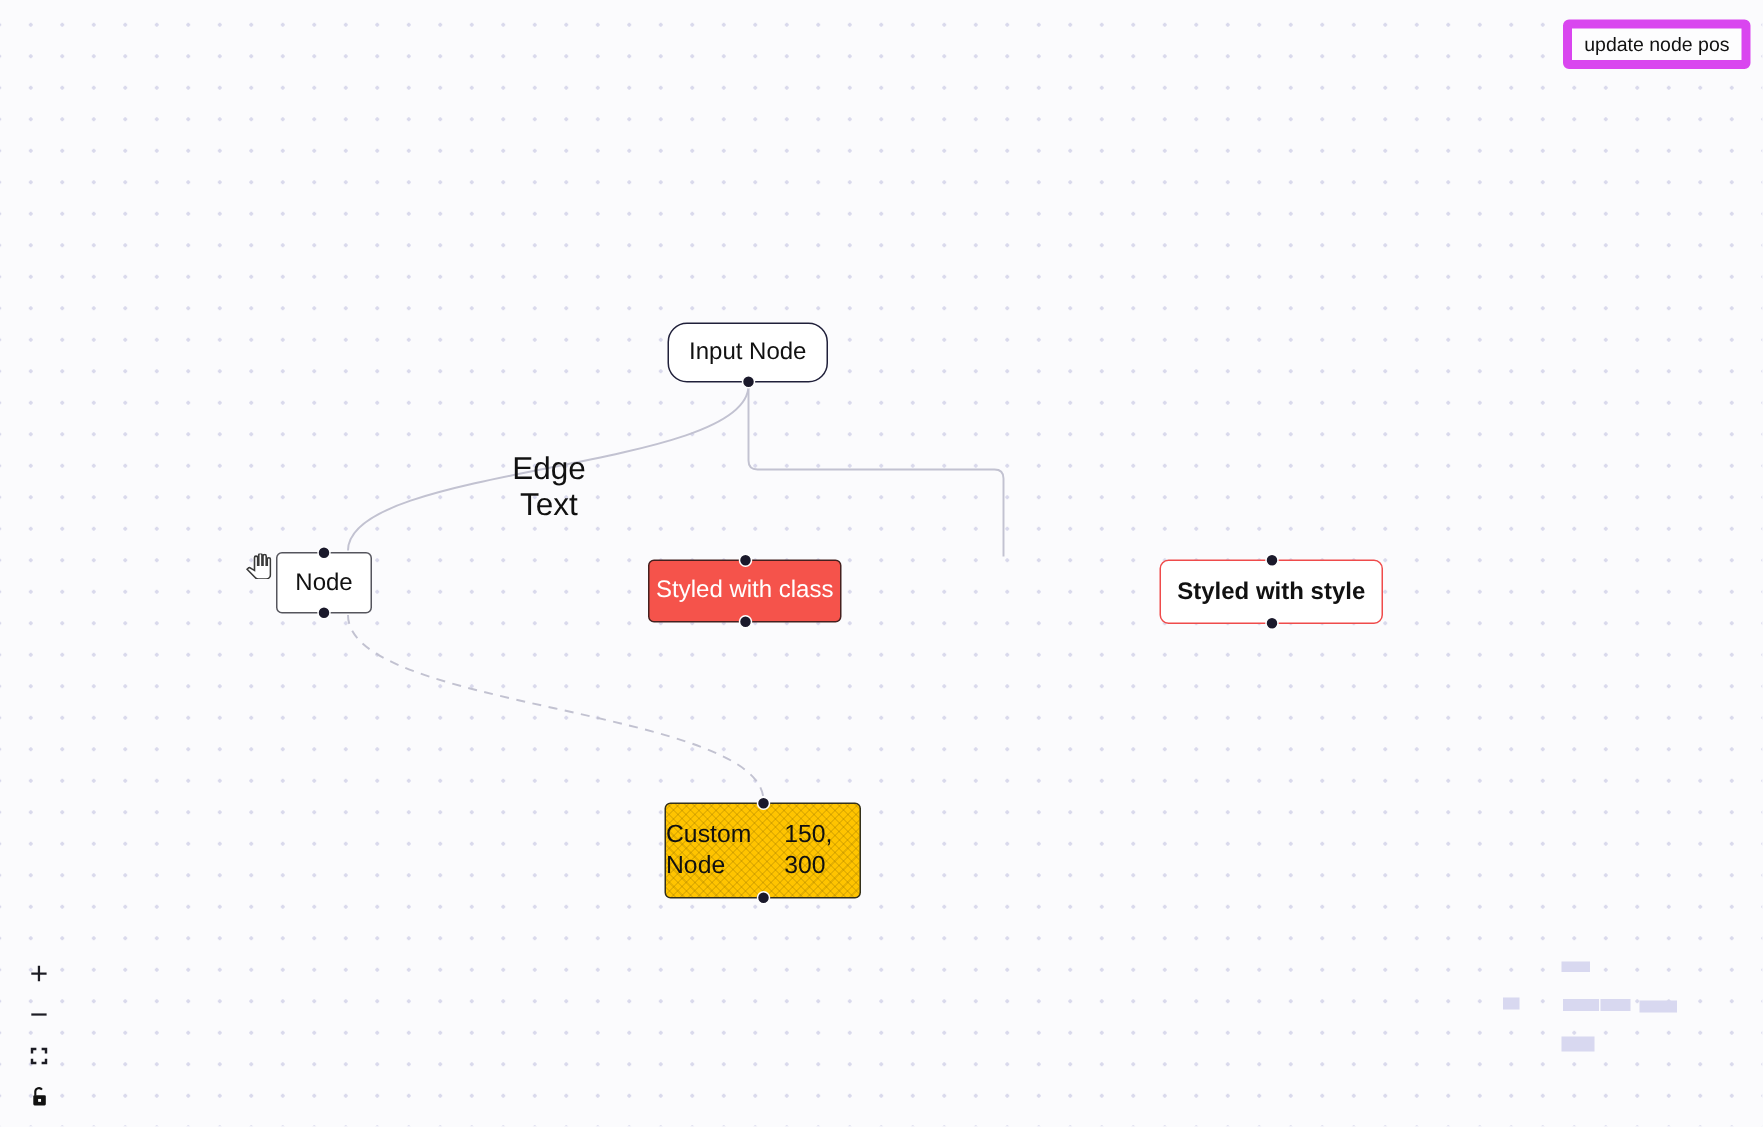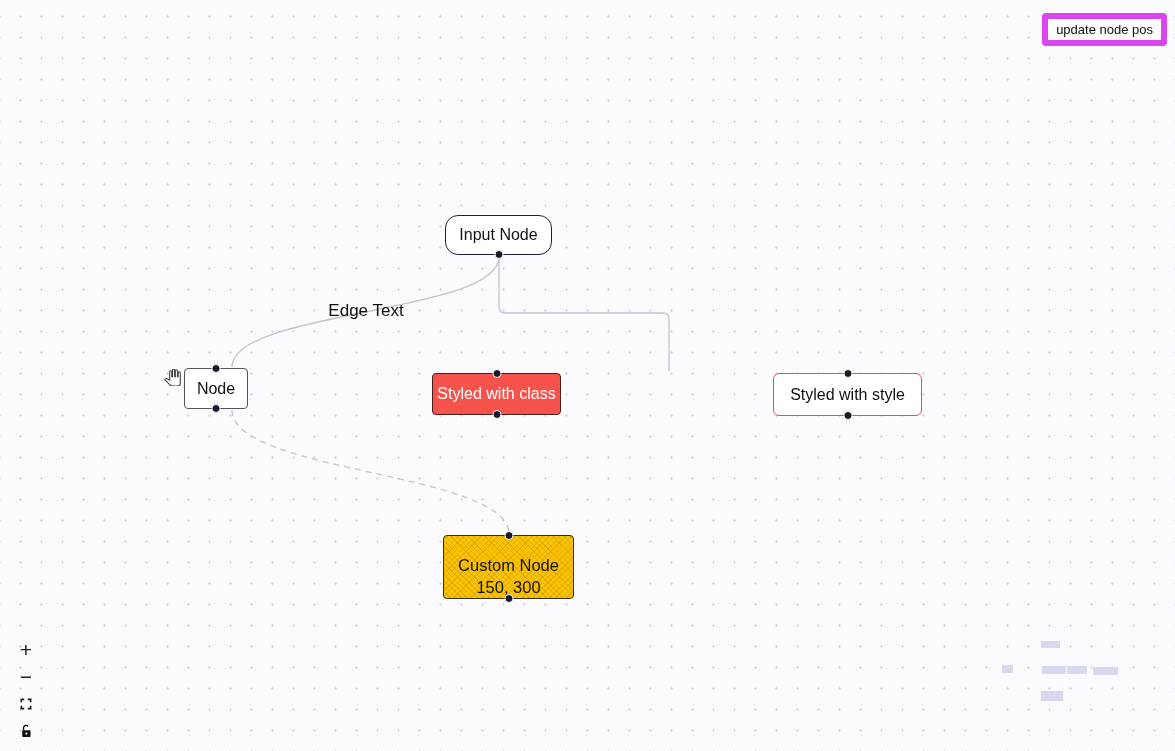--- a/index.html
+++ b/index.html
@@ -24,21 +24,21 @@
   .edges-layer { position: absolute; inset: 0; pointer-events: none; }
   .edges-layer path { pointer-events: stroke; }
   .edge { fill: none; stroke: var(--edge, #c2c2d1); stroke-width: 1.3; }
   .edge.dashed { stroke-dasharray: 6 5; }
 
   .edge-label {
     position: absolute;
     left: 325px; top: 301px;
     width: 82px;
     text-align: center;
-    font-size: 17px;
+    font-size: 21px;
     color: #111;
   }
 
   
   .rfnode {
     position: absolute;
     display: flex;
     align-items: center;
     justify-content: center;
     background: #fff;
@@ -48,29 +48,28 @@
     color: #111;
     cursor: default;
   }
   .node-input  { left: 445px; top: 215px; width: 107px; height: 40px; border-color: #20203a; border-radius: 13px; }
   .node-plain  { left: 184px; top: 368px; width: 64px;  height: 41px; border-color: #55555d; }
   .node-class  { left: 432px; top: 373px; width: 129px; height: 42px;
                  background: var(--red-node, #f5534b); color: #fff; border-color: #45201f;
                  border-width: 1.5px; }
   .node-output { left: 608px; top: 372px; width: 120px; height: 42px; border-color: #4a4a52; }
   .node-style  { left: 773px; top: 373px; width: 149px; height: 43px;
-                 border: 1.6px solid var(--red-border, #ef4b4b); border-radius: 6px; }
+                 border: 1.6px solid var(--red-border, #ef4b4b); border-radius: 6px; font-weight: bold; }
   .node-custom { left: 443px; top: 535px; width: 131px; height: 64px;
-                 flex-direction: column; line-height: 1.3; font-size: 16.5px;
+                 line-height: 1.3; font-size: 16.5px;
                  border-color: #33301a;
                  background-color: var(--yellow-node, #ffc400);
                  background-image:
                    repeating-linear-gradient(45deg,  rgba(120,90,0,.18) 0 1px, transparent 1px 4px),
                    repeating-linear-gradient(-45deg, rgba(120,90,0,.18) 0 1px, transparent 1px 4px);
-                 justify-content: flex-end;
                }
 
   
   .handle {
     position: absolute;
     left: 50%;
     width: 9px; height: 9px;
     border-radius: 50%;
     background: var(--handle, #1a192b);
     border: 1.5px solid #fff;

